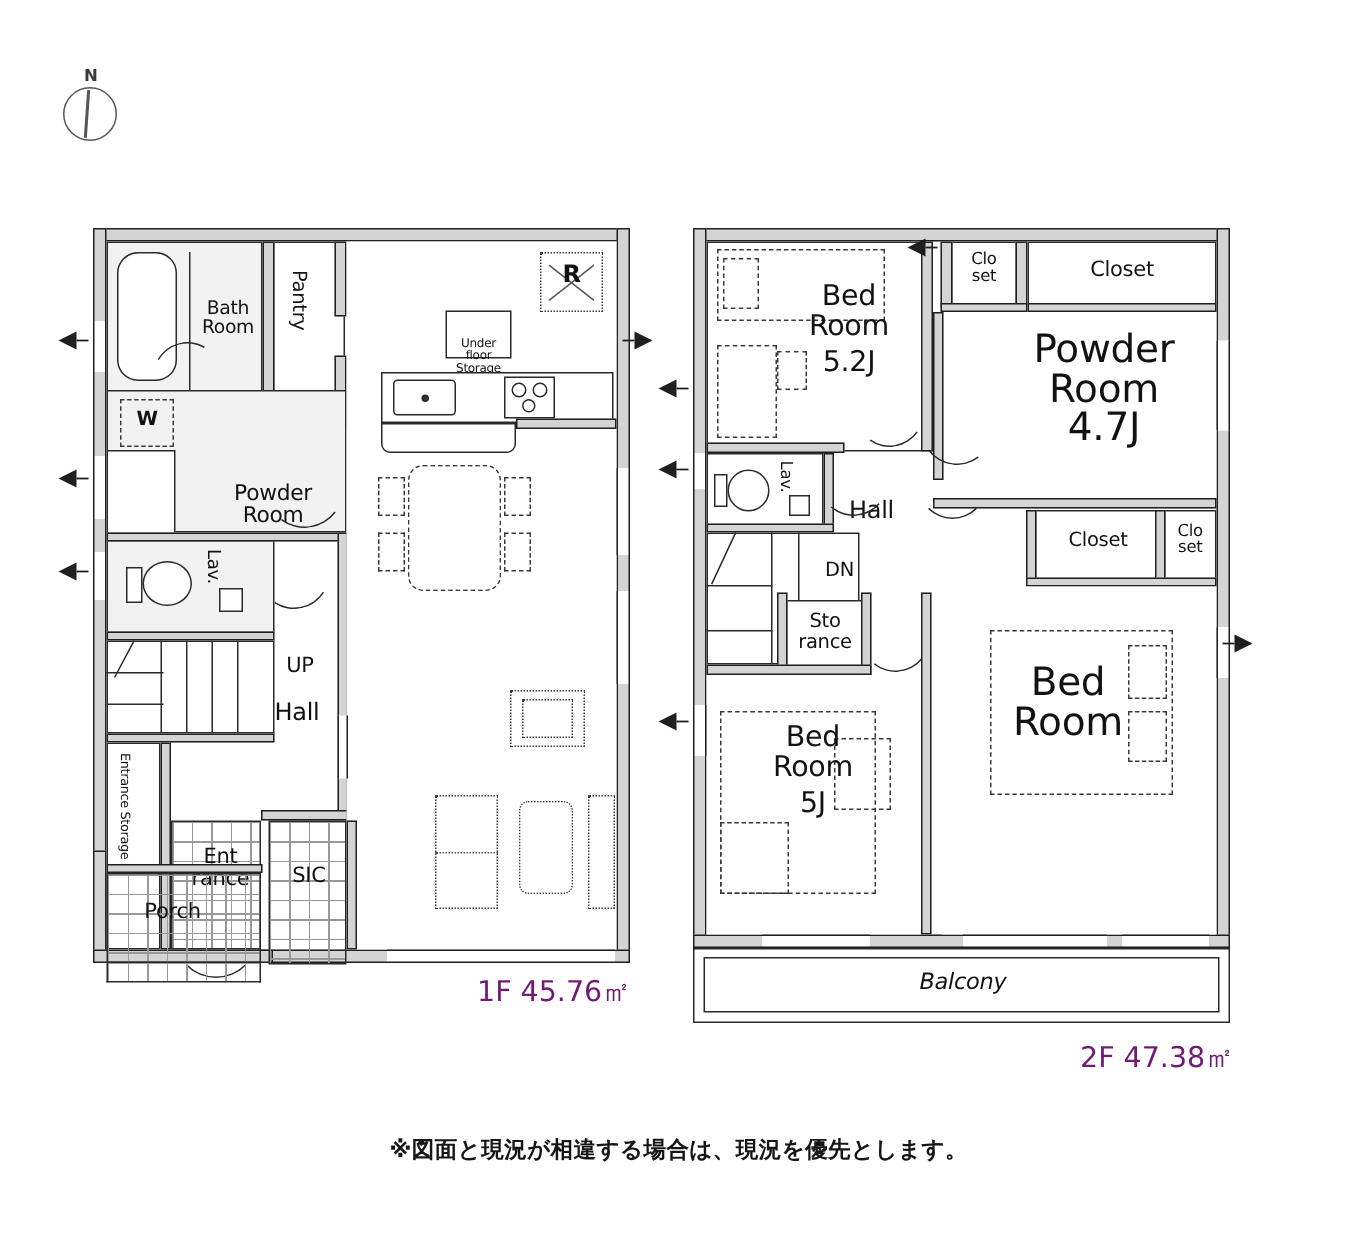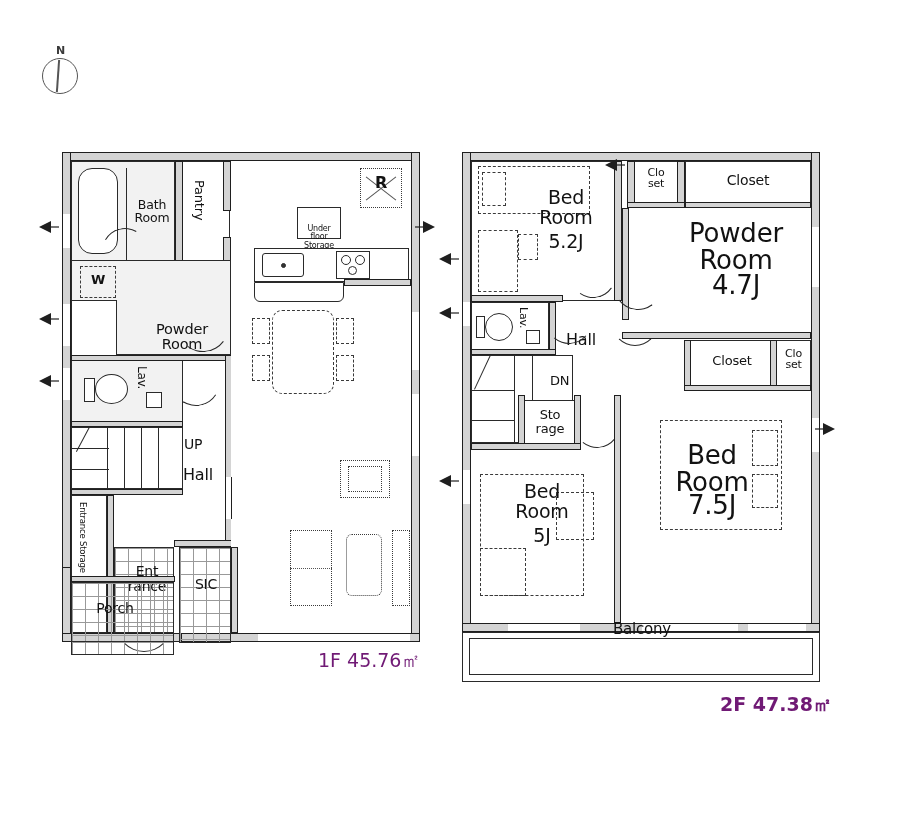--- a/index.html
+++ b/index.html
@@ -289,21 +289,21 @@
     <div class="wall" style="left:9px; top:203px; width:160px; height:6px;"></div>
 
     <div class="room" style="left:9px; top:275px; width:112px; height:62px;"></div>
     <div class="line-v" style="left:45px; top:275px; height:62px;"></div>
     <div class="line-v" style="left:62px; top:275px; height:62px;"></div>
     <div class="line-v" style="left:79px; top:275px; height:62px;"></div>
     <div class="line-v" style="left:96px; top:275px; height:62px;"></div>
     <div class="line-h" style="left:9px; top:296px; width:38px;"></div>
     <div class="line-h" style="left:9px; top:317px; width:38px;"></div>
     <div class="line-v" style="left:27px; top:275px; height:28px; transform:rotate(28deg); transform-origin: top;"></div>
-    <div class="lbl" style="left:122px; top:285px; width:32px; font-size:14px; text-align:left;">UP</div>
+    <div class="lbl" style="left:122px; top:285px; width:32px; font-size:14px; text-align:center;">UP</div>
     <div class="wall" style="left:9px; top:269px; width:112px; height:6px;"></div>
     <div class="wall" style="left:9px; top:337px; width:112px; height:6px;"></div>
 
     <div class="lbl" style="left:121px; top:315px; width:54px; font-size:16px; text-align:left;">Hall</div>
     <div class="wall" style="left:163px; top:203px; width:7px; height:190px;"></div>
     <div class="wall" style="left:112px; top:388px; width:58px; height:7px;"></div>
 
     <div class="room" style="left:9px; top:343px; width:36px; height:138px;"></div>
     <div class="lbl vert" style="left:16px; top:350px; font-size:8.5px;">Entrance Storage</div>
     <div class="wall" style="left:45px; top:343px; width:7px; height:138px;"></div>
@@ -450,21 +450,21 @@
     <div class="room" style="left:9px; top:203px; width:102px; height:88px;"></div>
     <div class="line-v" style="left:52px; top:203px; height:88px;"></div>
     <div class="line-v" style="left:70px; top:203px; height:88px;"></div>
     <div class="line-h" style="left:9px; top:238px; width:44px;"></div>
     <div class="line-h" style="left:9px; top:268px; width:44px;"></div>
     <div class="line-v" style="left:28px; top:203px; height:38px; transform:rotate(25deg); transform-origin:top;"></div>
     <div class="lbl" style="left:88px; top:222px; width:34px; font-size:13px; text-align:left;">DN</div>
 
     <div class="room" style="left:62px; top:248px; width:52px; height:48px;"></div>
     <div class="lbl" style="left:63px; top:256px; width:50px; font-size:13px;">Sto
-rage</div>
+rance</div>
     <div class="wall" style="left:56px; top:243px; width:7px; height:58px;"></div>
     <div class="wall" style="left:112px; top:243px; width:7px; height:58px;"></div>
     <div class="tri-down" style="left:82px; top:296px;"></div>
     <div class="wall" style="left:9px; top:291px; width:110px; height:7px;"></div>
     <div class="arc" style="left:112px; top:250px; width:46px; height:46px; border-color: transparent transparent #2a2a2a transparent; transform:rotate(-6deg);"></div>
 
     <div class="room" style="left:9px; top:298px; width:150px; height:173px; border:none;"></div>
     <div class="dash-box" style="left:18px; top:322px; width:104px; height:122px;"></div>
     <div class="dash-box" style="left:94px; top:340px; width:38px; height:48px;"></div>
     <div class="dash-box" style="left:18px; top:396px; width:46px; height:48px;"></div>
@@ -510,32 +510,32 @@
     <div class="tri-down" style="left:237px; top:240px;"></div>
     <div class="tri-down" style="left:280px; top:240px;"></div>
     <div class="tri-down" style="left:322px; top:240px;"></div>
 
     <div class="room" style="left:166px; top:239px; width:183px; height:232px; border:none;"></div>
     <div class="dash-box" style="left:198px; top:268px; width:122px; height:110px;"></div>
     <div class="dash-box" style="left:290px; top:278px; width:26px; height:36px;"></div>
     <div class="dash-box" style="left:290px; top:322px; width:26px; height:34px;"></div>
     <div class="lbl big" style="left:190px; top:290px; width:120px;">Bed
 Room</div>
-    <div class="lbl big" style="left:190px; top:340px; width:120px;">7.5J</div>
     <div class="thickline-v" style="left:349px; top:266px; width:9px; height:34px; background:#fff;"></div>
     <div class="win-arrow" style="left:352px; top:270px;">
       <svg width="22" height="14" viewBox="0 0 22 14">
           <path d="M21 7 L9 1 L9 13 Z" fill="#1f1f1f"></path>
           <path d="M9 7 L1 7" stroke="#1f1f1f" stroke-width="1.2"></path>
         </svg>
     </div>
     <div class="thickline-h" style="left:180px; top:471px; width:96px; height:9px; background:#fff;"></div>
     <div class="thickline-h" style="left:286px; top:471px; width:58px; height:9px; background:#fff;"></div>
 
     <div class="solid-box" style="left:0; top:480px; width:358px; height:50px; border-width:1.6px;"></div>
     <div class="solid-box" style="left:7px; top:486px; width:344px; height:37px;"></div>
-    <div class="lbl" style="left:110px; top:470px; width:140px; font-size:15px;">Balcony</div>
-
-    <div class="area-label" style="left:258px; top:540px;font-weight:bold;">2F 47.38㎡</div>
+    <div class="lbl" style="left:110px; top:495px; width:140px; font-size:15px;font-style:italic;">Balcony</div>
+
+    <div class="area-label" style="left:258px; top:540px;">2F 47.38㎡</div>
   </div>
 
+  <div class="footer-note">※図面と現況が相違する場合は、現況を優先とします。</div>
 
 </div>
 
 </body></html>

